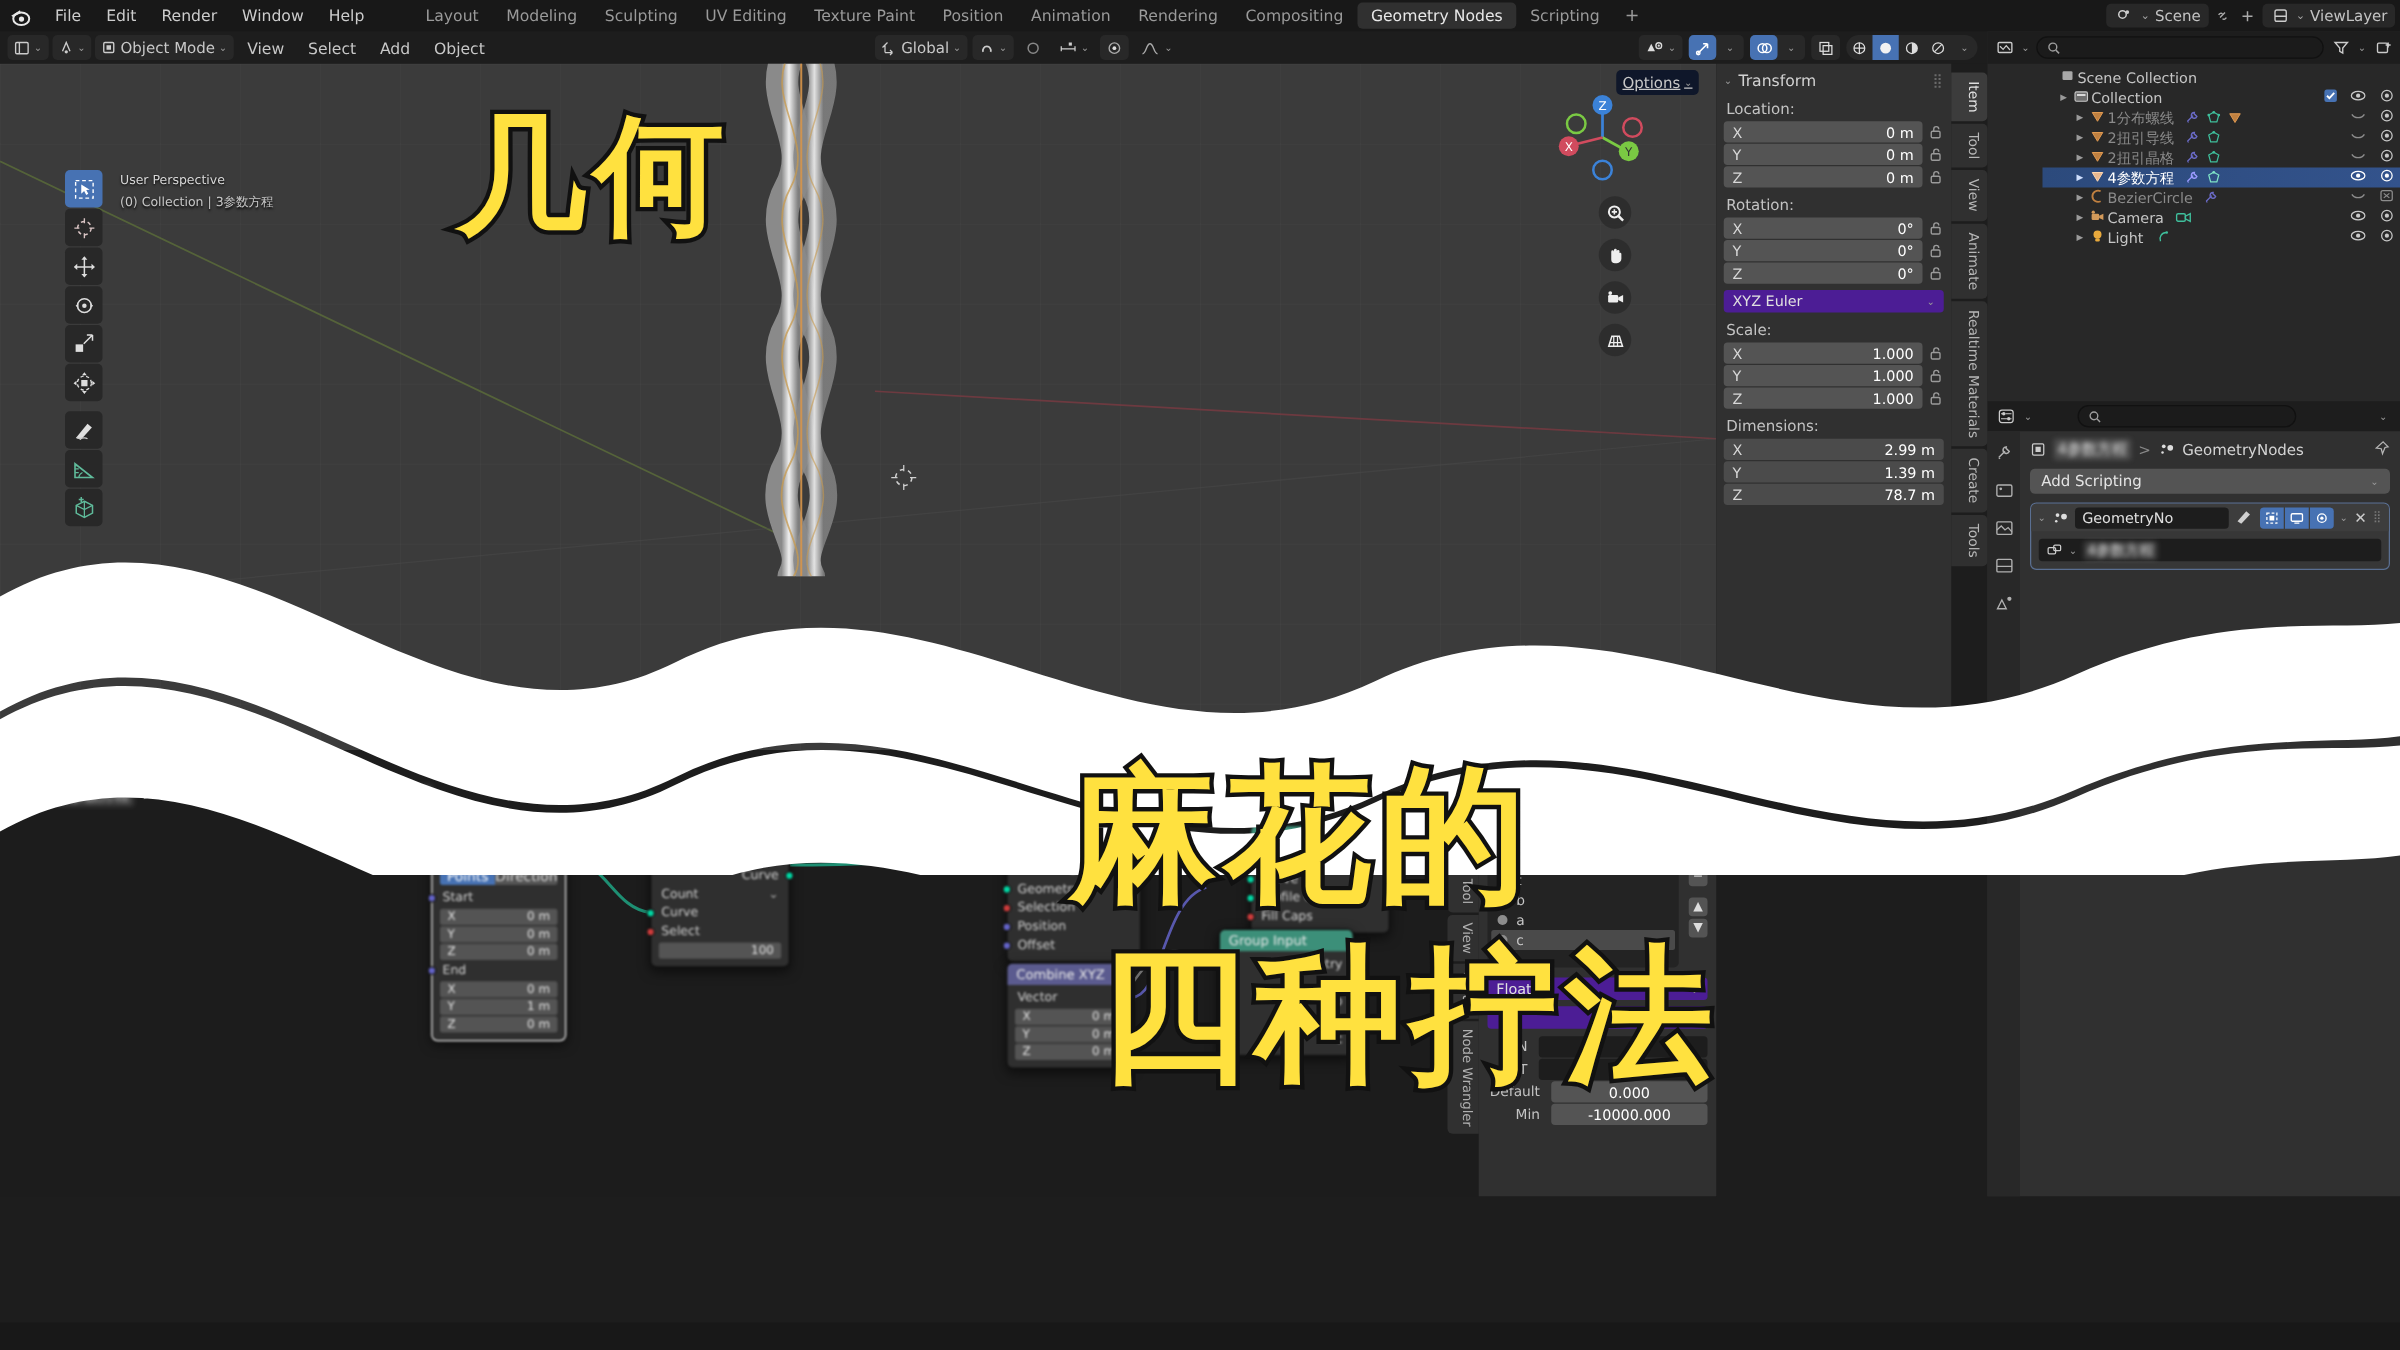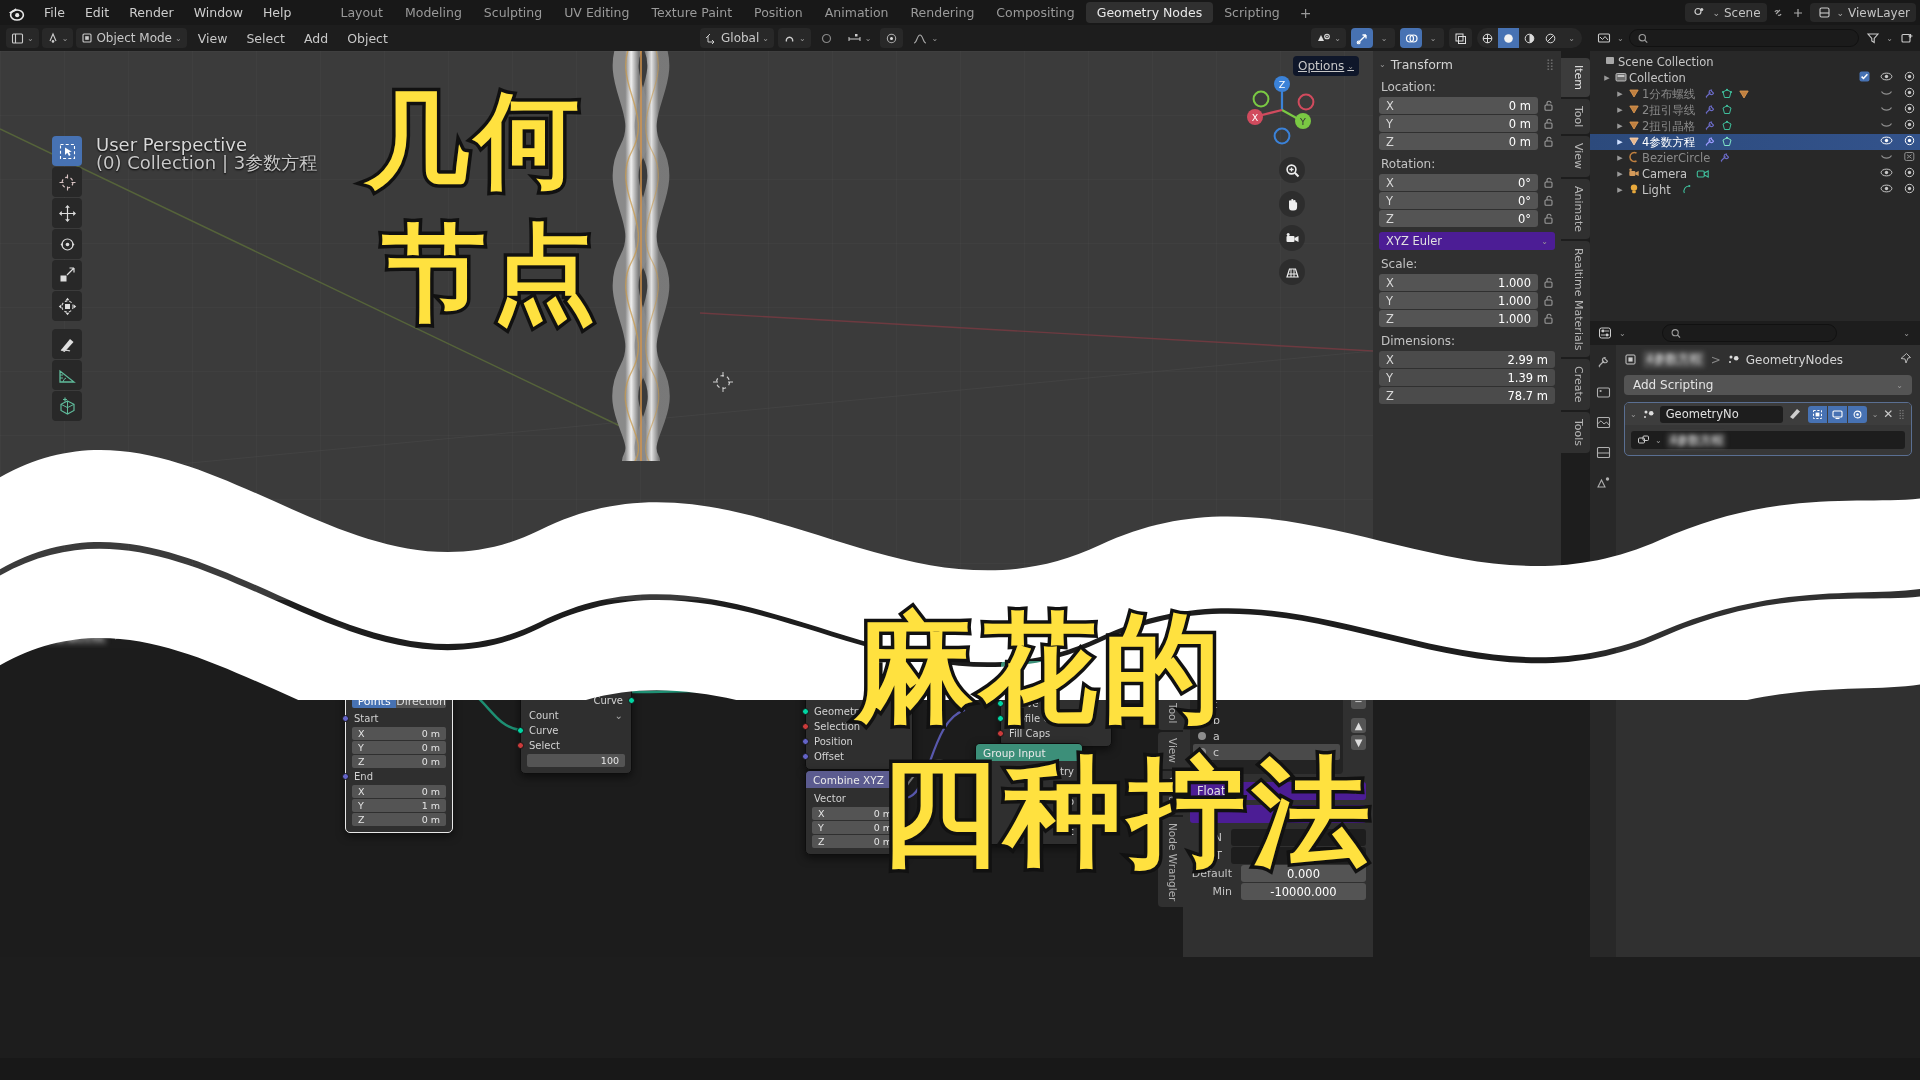--- a/index.html
+++ b/index.html
@@ -42,21 +42,21 @@
 
   
   .viewport { position:absolute; left:0; top:51px; width:1373px; height:549px;
     background:#3b3b3b; overflow:hidden; }
   .vp-grid { position:absolute; inset:0; opacity:.5;
     background-image:
       linear-gradient(to right, rgba(255,255,255,.045) 1px, transparent 1px),
       linear-gradient(to bottom, rgba(255,255,255,.045) 1px, transparent 1px);
     background-size:64px 64px; }
   .axis-y { position:absolute; left:0; top:0; width:100%; height:100%; }
-  .vp-info { position:absolute; left:96px; top:85px; color:#d8d8d8; font-size:18px;
+  .vp-info { position:absolute; left:96px; top:85px; color:#d8d8d8; font-size:10px;
     line-height:18px; text-shadow:0 1px 2px #000; }
   .vp-info .l2 { color:#c8c8c8; }
 
   
   .tools { position:absolute; left:52px; top:85px; width:30px;
     display:flex; flex-direction:column; gap:1px; }
   .tool { width:30px; height:30px; background:#282828; border-radius:4px;
     display:flex; align-items:center; justify-content:center; }
   .tool.on { background:#4772b3; }
   .tool.gap { margin-top:7px; }
@@ -89,21 +89,21 @@
 
   
   .outliner { position:absolute; left:1590px; top:25px; width:330px; height:296px; background:#282828; }
   .ol-head { height:26px; display:flex; align-items:center; gap:5px; padding:0 5px; background:#1d1d1d; }
   .srch { flex:1; height:18px; background:#1b1b1b; border:1px solid #111; border-radius:9px;
     display:flex; align-items:center; padding:0 8px; gap:5px; }
   .srch input { background:transparent; border:0; outline:0; color:#ccc; font-size:11px; width:100%;
     font-family:inherit; }
   .ol-rows { padding-top:3px; }
   .olrow { height:16px; display:flex; align-items:center; font-size:11.5px; color:#c6c6c6;
-    position:relative; padding-right:4px; }
+    position:relative; padding-right:4px;margin-left:44px; }
   .olrow.sel { background:linear-gradient(90deg,#2c4a7c,#33538c); color:#fff; }
   .olrow .tri { width:12px; text-align:center; color:#9a9a9a; font-size:7px; flex:0 0 auto; }
   .olrow .ico { width:16px; text-align:center; flex:0 0 auto; }
   .olrow .nm { white-space:nowrap; }
   .olrow .mods { display:flex; gap:5px; margin-left:9px; }
   .olrow .rgt { margin-left:auto; display:flex; gap:10px; align-items:center; }
   .dim-txt { color:#8a8a8a; }
 
   
   .props { position:absolute; left:1590px; top:321px; width:330px; height:636px; background:#303030; }
@@ -1417,17 +1417,16 @@
   <div class="statusbar"></div>
 
   <svg class="ribbon" viewBox="0 0 1920 320" preserveAspectRatio="none">
     <path d="M-20 110 C 180 -30 340 250 540 150 C 740 50 900 260 1100 165 C 1300 70 1460 250 1660 160 C 1790 102 1880 130 1940 115
              L1940 205 C 1880 222 1790 196 1660 252 C 1460 340 1300 162 1100 257 C 900 352 740 142 540 242 C 340 342 180 62 -20 202 Z" fill="#ffffff"></path>
     <path d="M-20 208 C 180 70 340 348 540 248 C 740 148 900 356 1100 262 C 1300 168 1460 346 1660 258 C 1790 200 1880 228 1940 213
              L1940 300 C 1880 318 1790 292 1660 348 C 1460 436 1300 258 1100 353 C 900 448 740 238 540 338 C 340 438 180 158 -20 298 Z" fill="#ffffff"></path>
   </svg>
 
   <div class="cn cn1">几何</div>
-  <div class="cn cn2">节点</div>
   <div class="cn cn3">麻花的</div>
   <div class="cn cn4">四种拧法</div>
 
 </div>
 
 </body></html>

